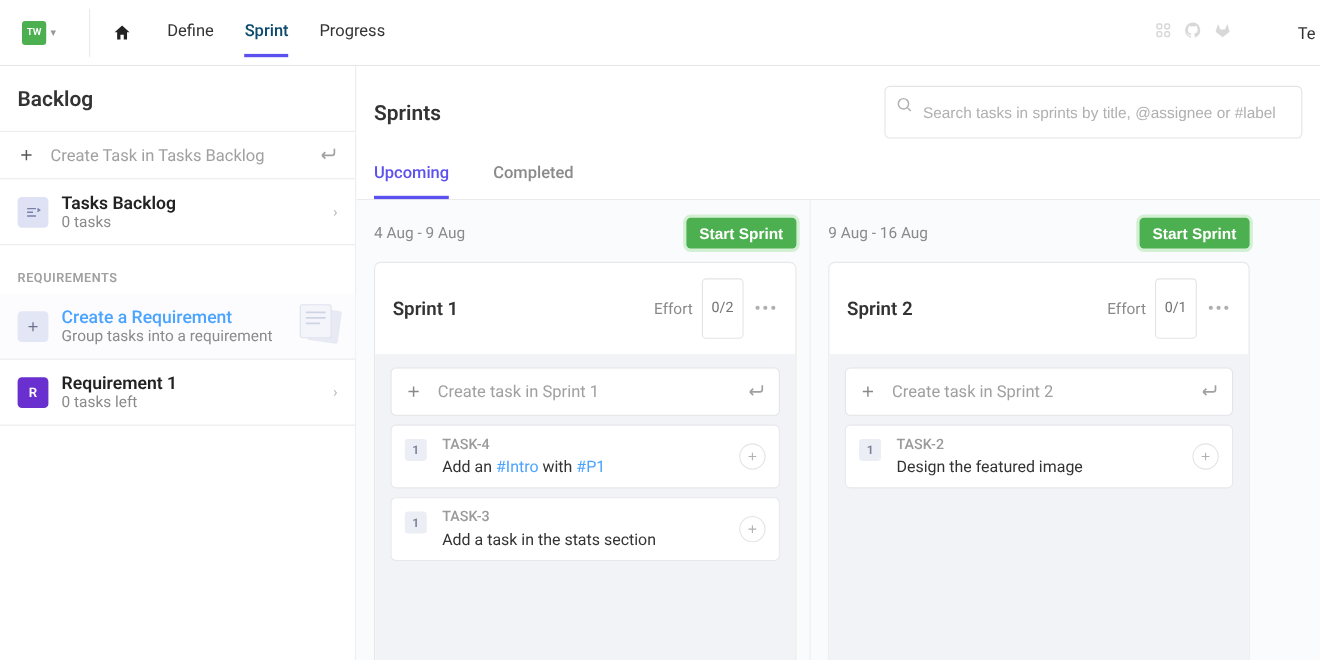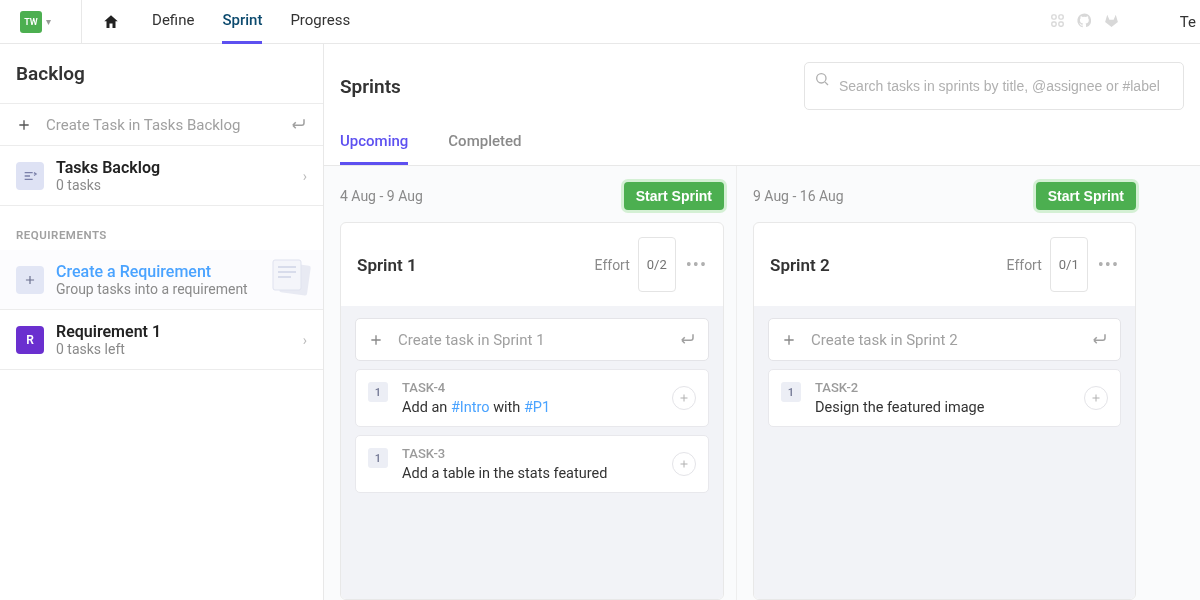--- a/index.html
+++ b/index.html
@@ -1,17 +1,17 @@
 <!DOCTYPE html>
 <html><head>
   <meta charset="utf-8">
   <style>
     * { box-sizing: border-box; margin: 0; padding: 0; }
     body { font-family: -apple-system, BlinkMacSystemFont, "Segoe UI", Roboto, Helvetica, Arial, sans-serif; font-size: 14px; color: #333; background: #fff; }
-    .topbar { height: 44px; display: flex; align-items: center; border-bottom: 1px solid #e8e8e8; }
+    .topbar { height: 60px; display: flex; align-items: center; border-bottom: 1px solid #e8e8e8; }
     .ws-badge { width: 22px; height: 22px; background: #4caf50; color: #fff; font-size: 9px; font-weight: 600; display: flex; align-items: center; justify-content: center; border-radius: 3px; margin-left: 20px; }
     .dropdown-caret { margin-left: 4px; color: #999; font-size: 10px; }
     .vr { width: 1px; height: 44px; background: #e8e8e8; margin-left: 30px; margin-right: 20px; }
     .home-link { display: flex; align-items: center; cursor: pointer; }
     .nav-tabs { display: flex; gap: 28px; margin-left: 32px; }
     .nav-tab { height: 44px; display: flex; align-items: center; font-size: 15px; color: #333; cursor: pointer; border-bottom: 3px solid transparent; }
     .nav-tab.active { color: #0c4a6e; border-bottom-color: #5d50f0; font-weight: 500; }
     .integrations { margin-left: auto; display: flex; gap: 10px; color: #d8d8d8; }
     .right-link { margin-left: 60px; margin-right: 4px; font-size: 15px; color: #333; }
     .layout { display: flex; height: calc(600px - 44px); }
@@ -214,21 +214,21 @@
               <div class="add-circle">
                   <svg width="12" height="12" viewBox="0 0 24 24" stroke="currentColor" stroke-width="2" fill="none">
                     <path d="M12 5v14M5 12h14"></path>
                   </svg>
                 </div>
             </div>
             <div class="task">
               <div class="num">1</div>
               <div>
                 <div class="task-code">TASK-3</div>
-                <div class="task-title">Add a table in the stats featured</div>
+                <div class="task-title">Add a task in the stats section</div>
               </div>
               <div class="add-circle">
                   <svg width="12" height="12" viewBox="0 0 24 24" stroke="currentColor" stroke-width="2" fill="none">
                     <path d="M12 5v14M5 12h14"></path>
                   </svg>
                 </div>
             </div>
           </div>
         </div>
       </div>

